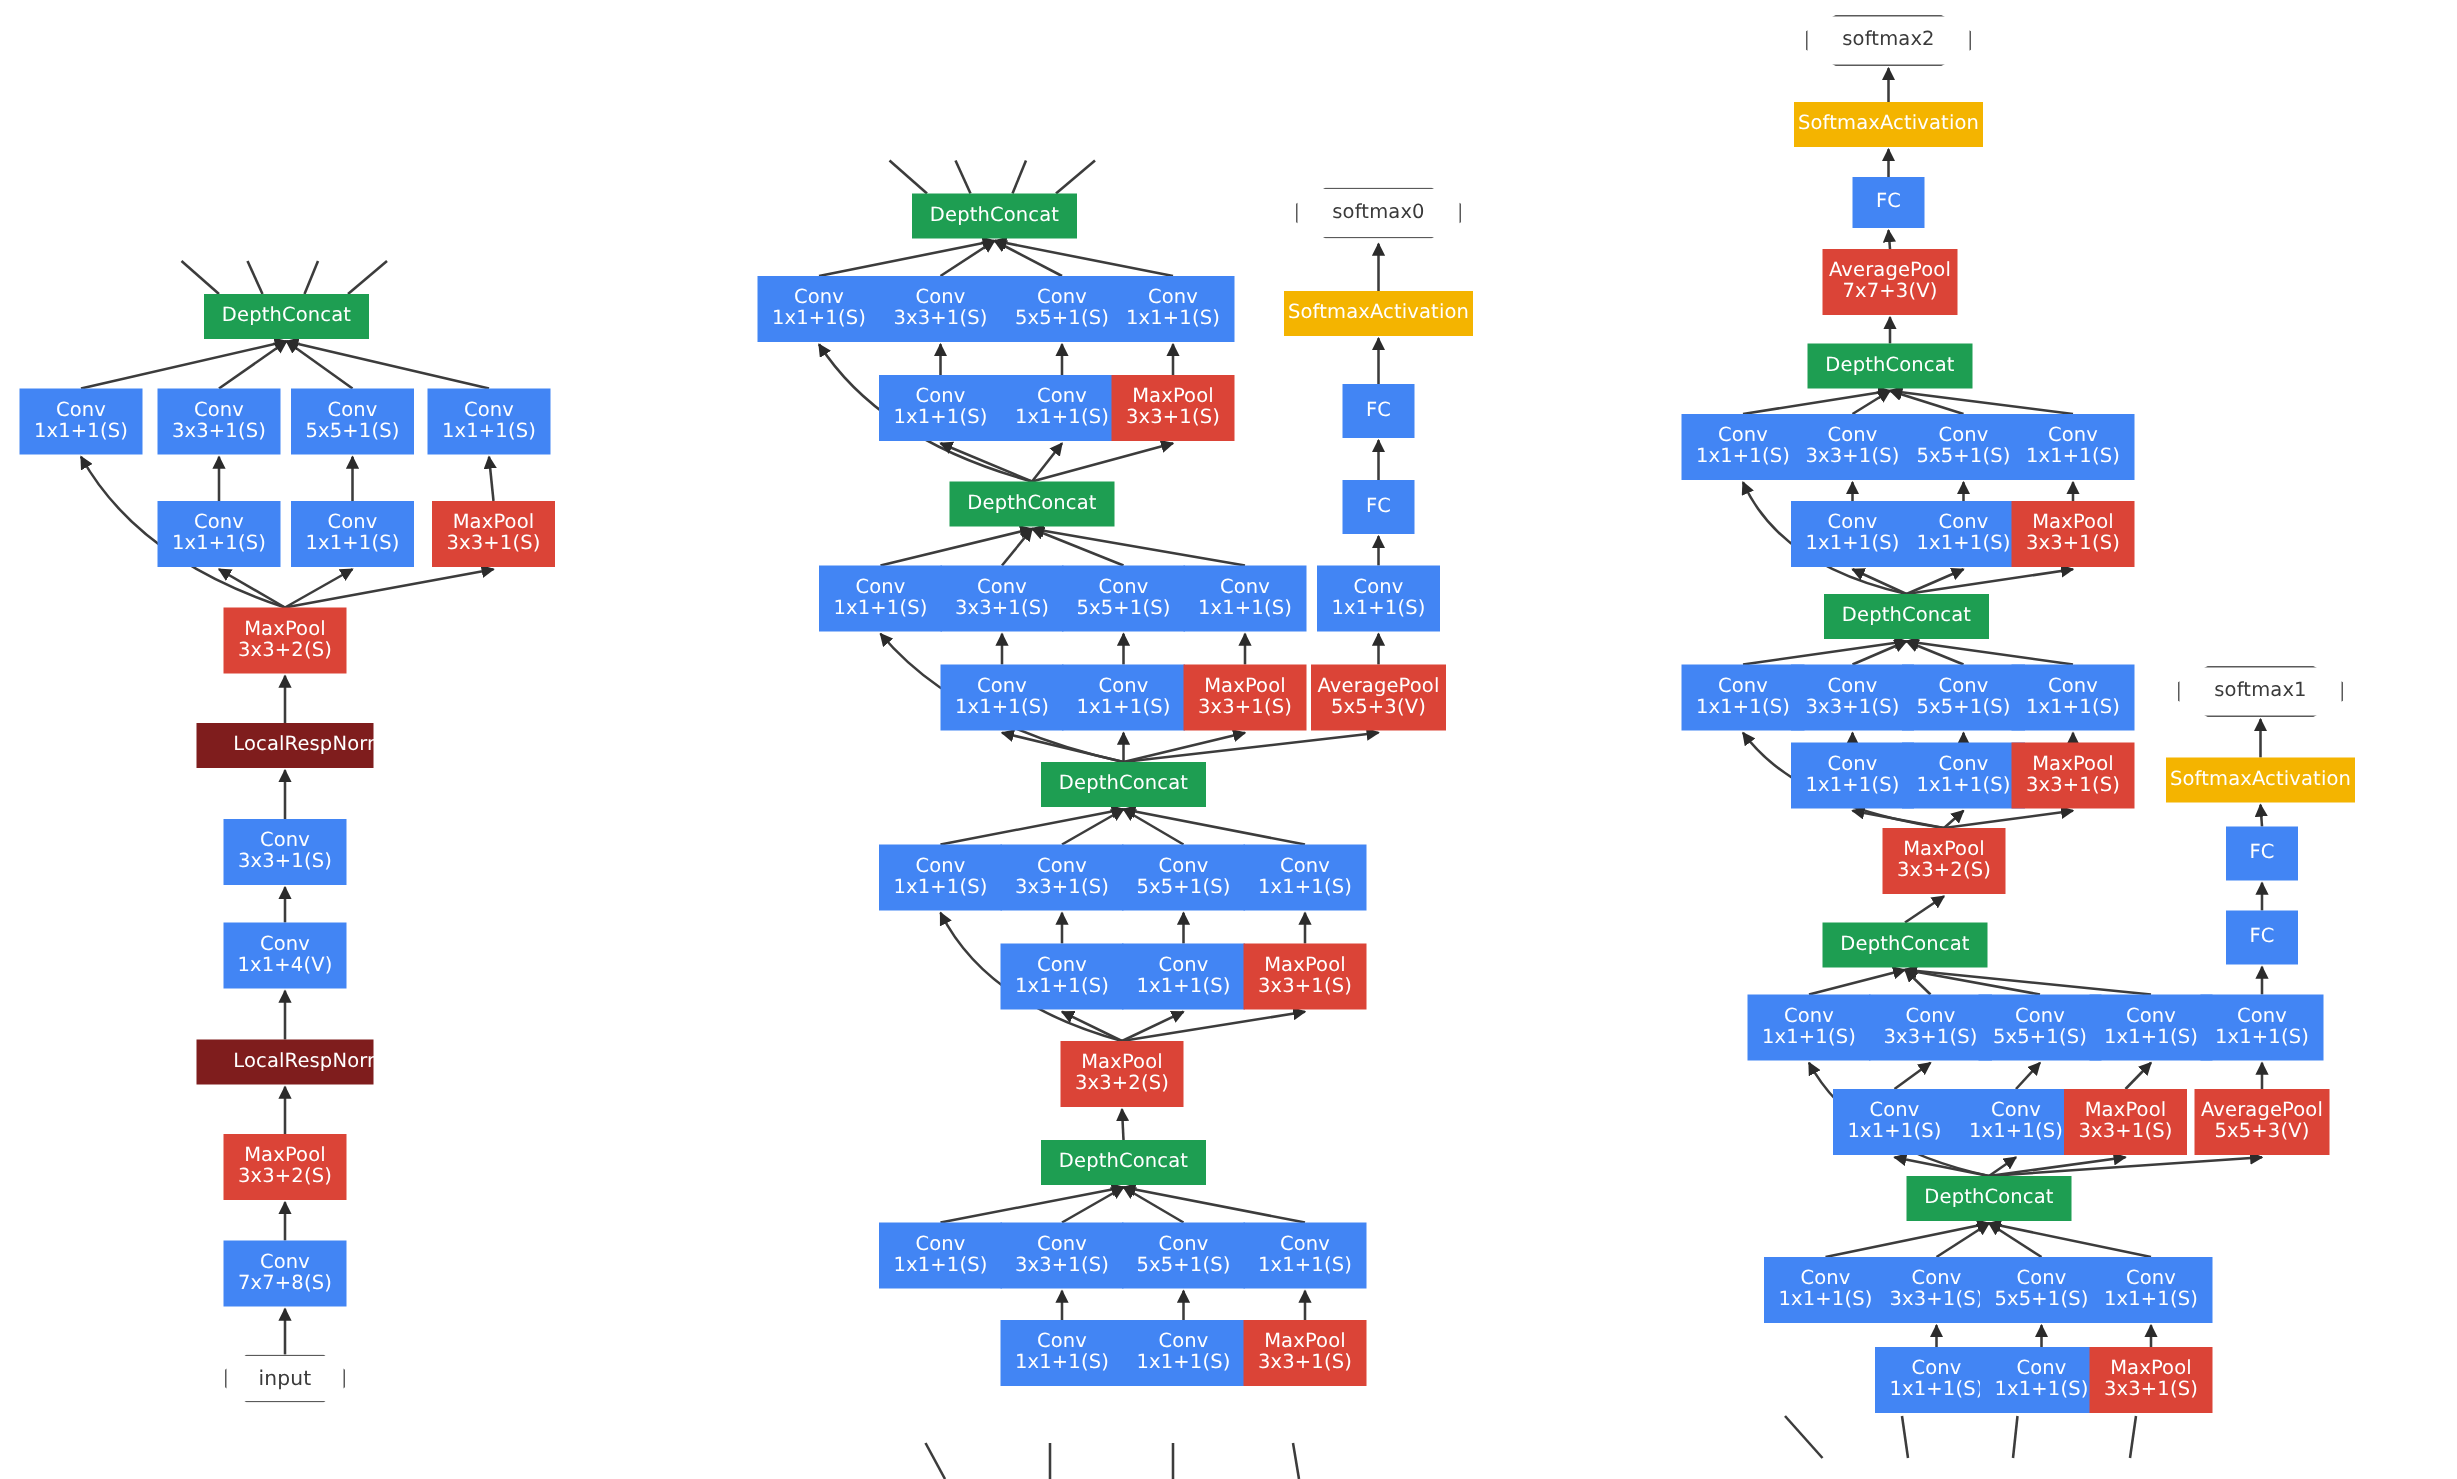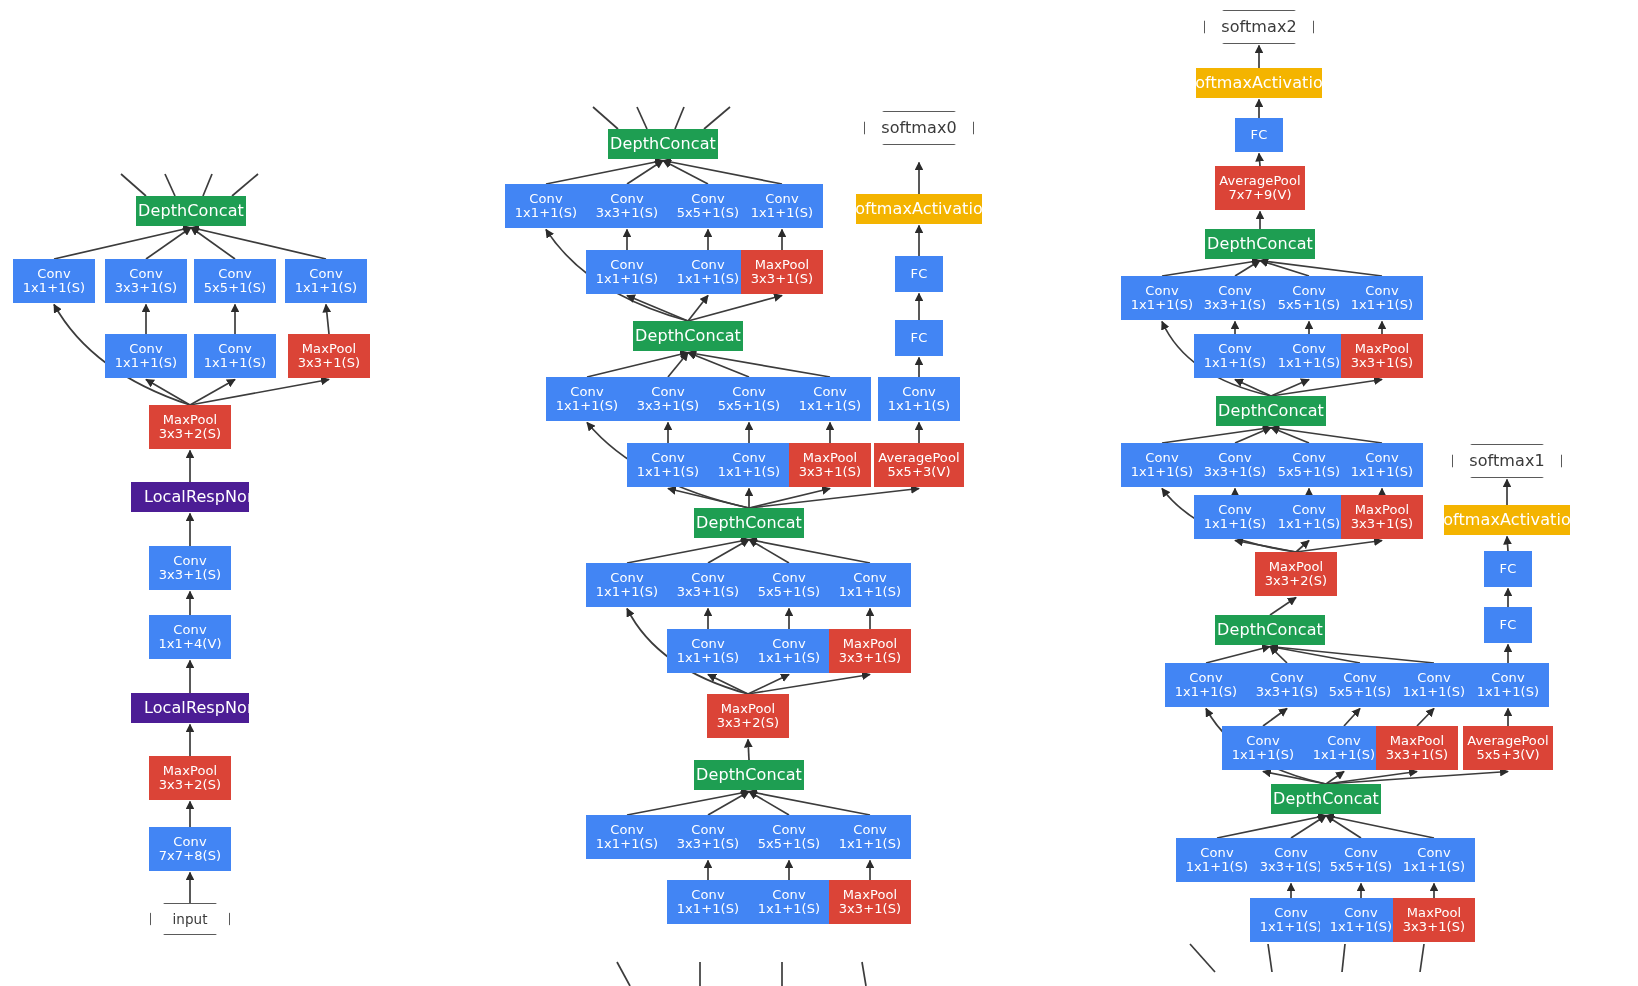--- a/index.html
+++ b/index.html
@@ -16,27 +16,27 @@
     color:#ffffff;line-height:1.08;text-align:center;
     font-size:13px;letter-spacing:.1px;white-space:nowrap;
   }
   .node .l1{display:block;}
   .node .l2{display:block;}
   .n-conv{background:#4285f4;}
   .n-pool{background:#db4437;}
   .n-concat{background:#1e9e52;}
   .n-softmax{background:#f4b400;}
   .n-fc{background:#4285f4;}
-  .n-norm{background:#4c1d95;padding-left:33px;}
+  .n-norm{background:#7f1d1d;padding-left:33px;}
   .n-io{
     background:#ffffff;color:#3a3a3a;border:1.6px solid #5a5a5a;
     clip-path:polygon(18% 0%,82% 0%,100% 32%,100% 68%,82% 100%,18% 100%,0% 68%,0% 32%);
     font-size:13.5px;
   }
-  .n-wide{font-size:16px;}
+  .n-wide{font-size:13px;}
 </style>
 </head>
 <body>
 
 <div id="canvas">
   <svg id="edges" viewBox="0 0 1638 986" preserveAspectRatio="none">
     <defs>
       <marker id="arw" viewBox="0 0 10 10" refX="9" refY="5" markerWidth="5.2" markerHeight="5.2" orient="auto-start-reverse">
         <path d="M 0 0 L 10 5 L 0 10 z" fill="#2b2b2b"></path>
       </marker>
@@ -343,21 +343,21 @@
       </div>
       <div class="node n-fc" id="nd-c2_sm0_fc2" style="left: 895px; top: 320px; width: 48px; height: 36px;">
         <span class="l1">FC</span>
       </div>
       <div class="node n-fc" id="nd-c2_sm0_fc1" style="left: 895px; top: 256px; width: 48px; height: 36px;">
         <span class="l1">FC</span>
       </div>
       <div class="node n-softmax n-wide" id="nd-c2_sm0_act" style="left: 856px; top: 194px; width: 126px; height: 30px;">
         <span class="l1">SoftmaxActivation</span>
       </div>
-      <div class="node n-io n-wide" id="nd-c2_sm0_out" style="left: 864px; top: 111px; width: 110px; height: 34px;">
+      <div class="node n-io n-wide" id="nd-c2_sm0_out" style="left: 864px; top: 125px; width: 110px; height: 34px;">
         <span class="l1">softmax0</span>
       </div>
       <div class="node n-concat n-wide" id="nd-c2_dc2" style="left: 633px; top: 321px; width: 110px; height: 30px;">
         <span class="l1">DepthConcat</span>
       </div>
       <div class="node n-conv" id="nd-c2_d_r3" style="left: 586px; top: 250px; width: 82px; height: 44px;">
         <span class="l1">Conv</span>
         <span class="l2">1x1+1(S)</span>
       </div>
       <div class="node n-conv" id="nd-c2_d_r5" style="left: 667px; top: 250px; width: 82px; height: 44px;">
@@ -530,21 +530,21 @@
       </div>
       <div class="node n-conv" id="nd-c3_d_bp" style="left: 1341px; top: 276px; width: 82px; height: 44px;">
         <span class="l1">Conv</span>
         <span class="l2">1x1+1(S)</span>
       </div>
       <div class="node n-concat n-wide" id="nd-c3_dc3" style="left: 1205px; top: 229px; width: 110px; height: 30px;">
         <span class="l1">DepthConcat</span>
       </div>
       <div class="node n-pool" id="nd-c3_ap2" style="left: 1215px; top: 166px; width: 90px; height: 44px;">
         <span class="l1">AveragePool</span>
-        <span class="l2">7x7+9(V)</span>
+        <span class="l2">7x7+3(V)</span>
       </div>
       <div class="node n-fc" id="nd-c3_sm2_fc" style="left: 1235px; top: 118px; width: 48px; height: 34px;">
         <span class="l1">FC</span>
       </div>
       <div class="node n-softmax n-wide" id="nd-c3_sm2_act" style="left: 1196px; top: 68px; width: 126px; height: 30px;">
         <span class="l1">SoftmaxActivation</span>
       </div>
       <div class="node n-io n-wide" id="nd-c3_sm2_out" style="left: 1204px; top: 10px; width: 110px; height: 34px;">
         <span class="l1">softmax2</span>
       </div>

